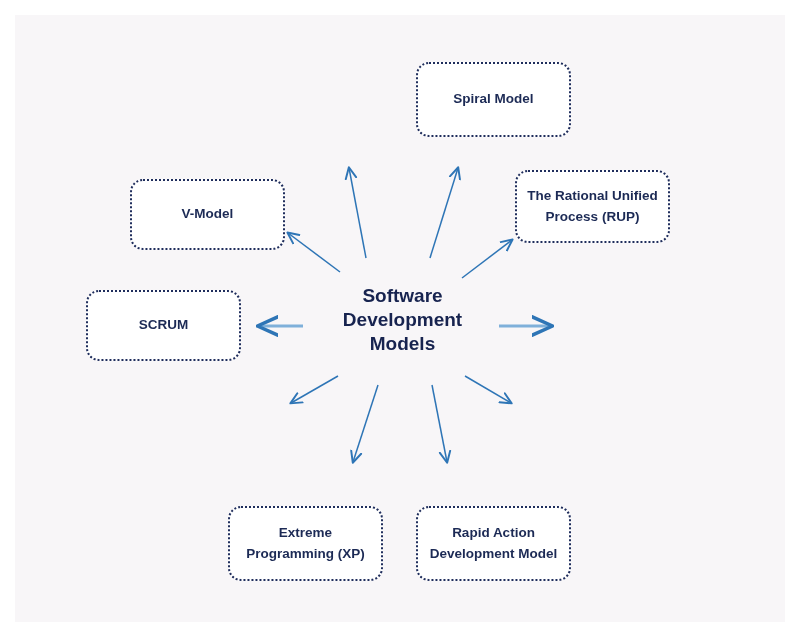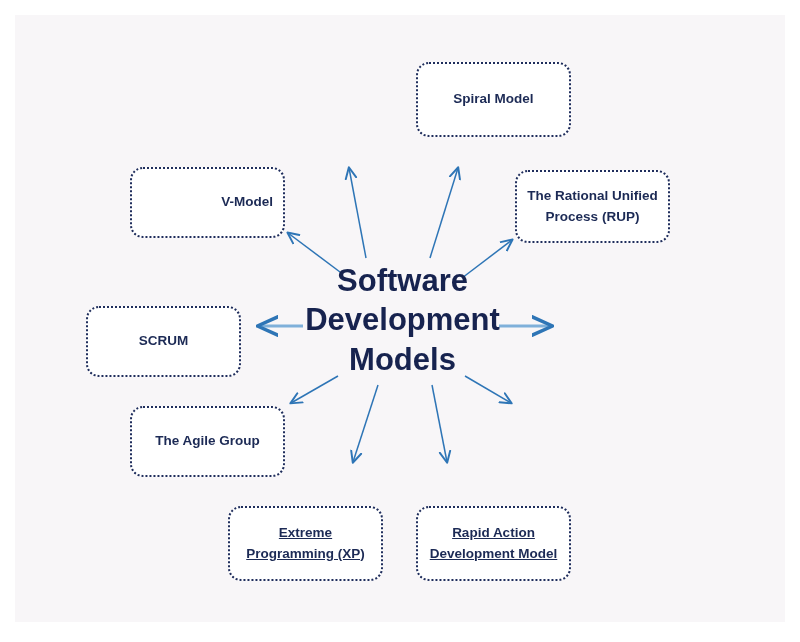--- a/index.html
+++ b/index.html
@@ -53,21 +53,21 @@
     left: 300px;
     top: 266px;
     width: 205px;
     height: 108px;
     display: flex;
     flex-direction: column;
     align-items: center;
     justify-content: center;
     text-align: center;
     color: #17234f;
-    font-size: 31px;
+    font-size: 19px;
     font-weight: bold;
     line-height: 1.28;
     white-space: pre-line;
   }
 </style>
 </head>
 <body>
 
 <div id="diagram-canvas"></div>
 
@@ -91,38 +91,35 @@
       <line x1="465" y1="376" x2="511" y2="403" stroke="#2e75b6" stroke-width="1.5" stroke-linecap="butt" marker-end="url(#ah-diagonal)"></line>
       <line x1="378" y1="385" x2="353" y2="462" stroke="#2e75b6" stroke-width="1.5" stroke-linecap="butt" marker-end="url(#ah-diagonal)"></line>
       <line x1="432" y1="385" x2="447" y2="462" stroke="#2e75b6" stroke-width="1.5" stroke-linecap="butt" marker-end="url(#ah-diagonal)"></line>
     </g>
 </svg>
 
 <div id="nodes-layer">
     <div class="node" style="left: 416px; top: 62px; width: 155px; height: 75px; text-align: center;">
       <span class="node-label">Spiral Model</span>
     </div>
-    <div class="node" style="left: 130px; top: 167px; width: 155px; height: 71px; justify-content: flex-end;">
+    <div class="node" style="left: 130px; top: 179px; width: 155px; height: 71px;">
       <span class="node-label">V-Model</span>
     </div>
     <div class="node" style="left: 515px; top: 170px; width: 155px; height: 73px; justify-content: center;">
       <span class="node-label">The Rational Unified
 Process (RUP)</span>
     </div>
-    <div class="node" style="left: 86px; top: 306px; width: 155px; height: 71px;">
+    <div class="node" style="left: 86px; top: 290px; width: 155px; height: 71px;">
       <span class="node-label">SCRUM</span>
     </div>
-    <div class="node" style="left: 130px; top: 406px; width: 155px; height: 71px;">
-      <span class="node-label">The Agile Group</span>
-    </div>
-    <div class="node" style="left: 228px; top: 506px; width: 155px; height: 75px; text-decoration: underline;">
+    <div class="node" style="left: 228px; top: 506px; width: 155px; height: 75px;">
       <span class="node-label">Extreme
 Programming (XP)</span>
     </div>
-    <div class="node" style="left: 416px; top: 506px; width: 155px; height: 75px; text-decoration: underline;">
+    <div class="node" style="left: 416px; top: 506px; width: 155px; height: 75px;">
       <span class="node-label">Rapid Action
 Development Model</span>
     </div>
   </div>
 
 <div id="center-title">
   <span>Software
 Development
 Models</span>
 </div>

